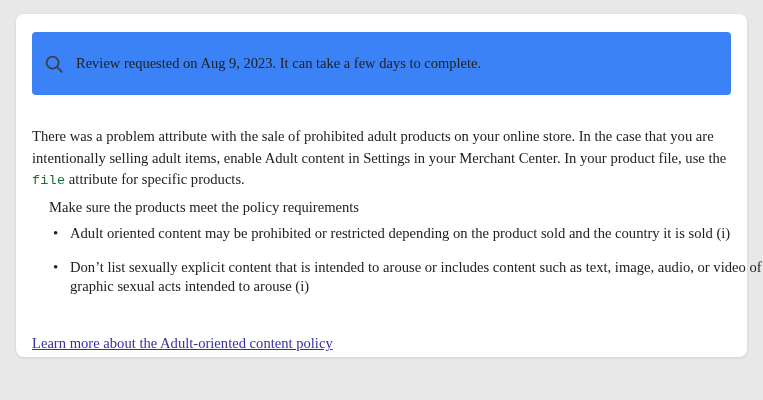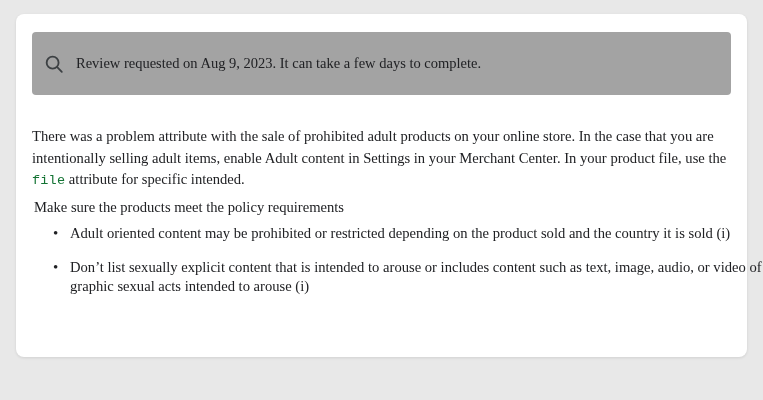--- a/index.html
+++ b/index.html
@@ -23,21 +23,21 @@
     border-radius: 8px;
     box-shadow: 0 1px 3px rgba(0,0,0,0.10);
     box-sizing: border-box;
   }
   .notice {
     position: absolute;
     left: 16px;
     top: 18px;
     width: 699px;
     height: 63px;
-    background: #a3a3a3;
+    background: #3b82f6;
     border-radius: 4px;
     display: flex;
     align-items: center;
     box-sizing: border-box;
   }
   .notice-icon {
     width: 44px;
     min-width: 44px;
     display: flex;
     align-items: center;
@@ -60,21 +60,21 @@
     line-height: 21.5px;
   }
   .code-inline {
     font-family: "Liberation Mono", monospace;
     font-size: 13.5px;
     color: #137333;
     letter-spacing: 0.2px;
   }
   .subhead {
     position: absolute;
-    left: 18px;
+    left: 33px;
     top: 183px;
     width: 700px;
     font-size: 14.6px;
     color: #202124;
     line-height: 21.5px;
   }
   ul.policy-list {
     position: absolute;
     left: 16px;
     top: 210px;
@@ -119,24 +119,25 @@
     <span class="notice-icon">
       <svg width="22" height="22" viewBox="0 0 24 24" fill="none" stroke="#3c4043" stroke-width="2" stroke-linecap="round">
         <circle cx="10.5" cy="10.5" r="6.5"></circle>
         <line x1="15.5" y1="15.5" x2="20.5" y2="20.5"></line>
       </svg>
     </span>
     <span class="notice-text">Review requested on Aug 9, 2023. It can take a few days to complete.</span>
   </div>
 
   <div class="body-copy">
-    <span>There was a problem attribute with the sale of prohibited adult products on your online store. In the case that you are intentionally selling adult items, enable Adult content in Settings in your Merchant Center. In your product file, use the </span><span class="code-inline">file</span><span> attribute for specific intended.</span>
+    <span>There was a problem attribute with the sale of prohibited adult products on your online store. In the case that you are intentionally selling adult items, enable Adult content in Settings in your Merchant Center. In your product file, use the </span><span class="code-inline">file</span><span> attribute for specific products.</span>
   </div>
 
   <div class="subhead">Make sure the products meet the policy requirements</div>
 
   <ul class="policy-list">
     <li>Adult oriented content may be prohibited or restricted depending on the product sold and the country it is sold (i)</li>
     <li>Don’t list sexually explicit content that is intended to arouse or includes content such as text, image, audio, or video of graphic sexual acts intended to arouse (i)</li>
   </ul>
 
+  <a class="policy-link" href="#">Learn more about the Adult-oriented content policy</a>
 
 </div>
 
 </body></html>

